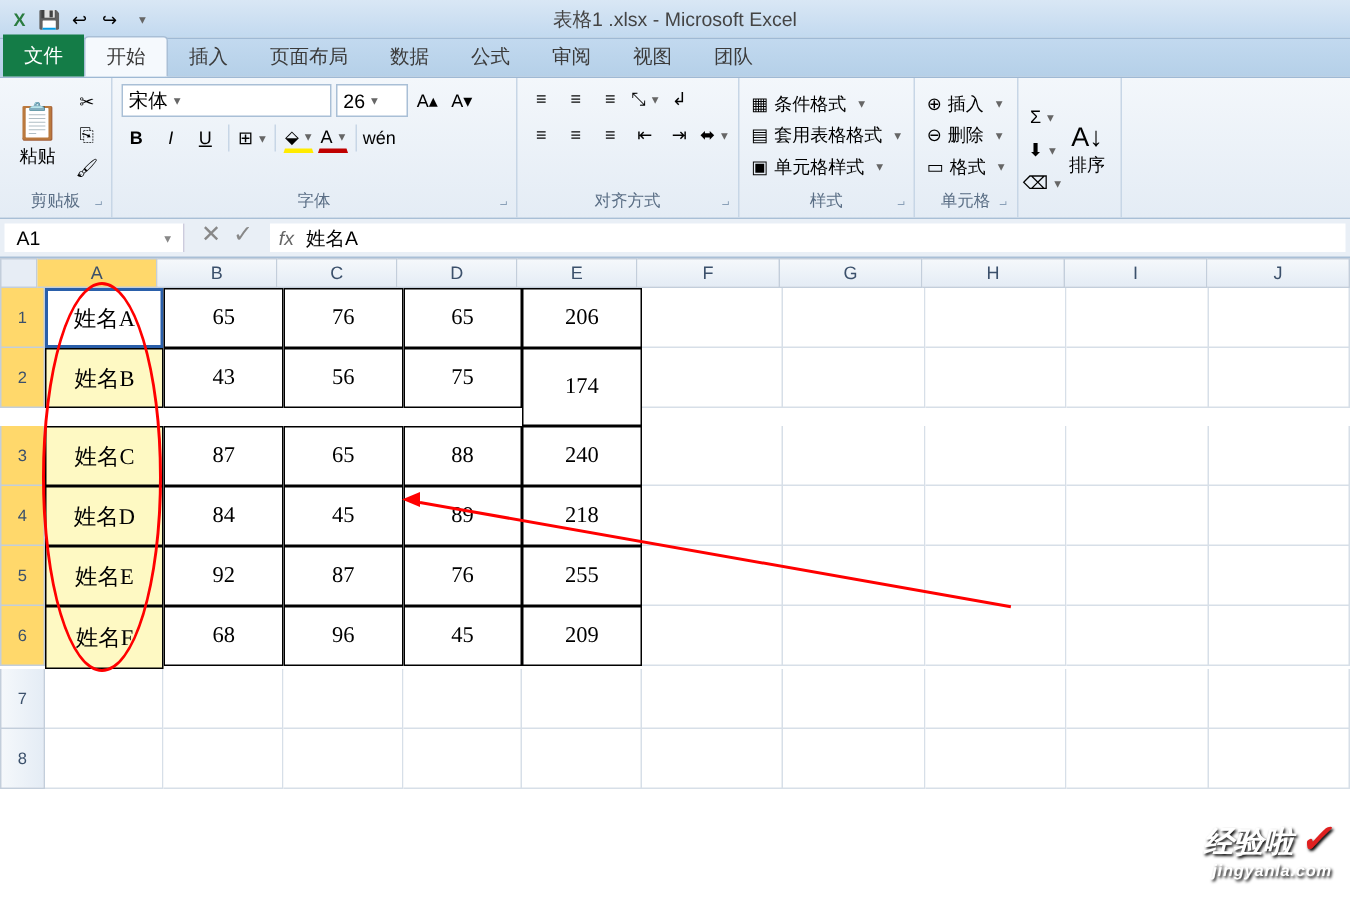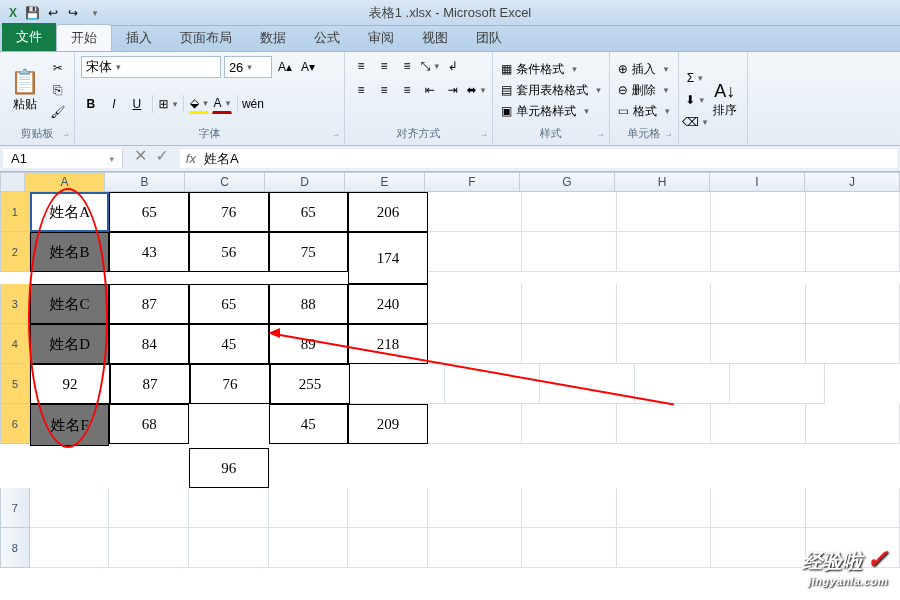--- a/index.html
+++ b/index.html
@@ -49,21 +49,21 @@
 .col-headers { display: flex; height: 20px; }
 .corner { width: 30px; background: #e7edf5; border: 1px solid #c3cedb; }
 .col-h { background: linear-gradient(#f5f8fb, #e4ecf5); border: 1px solid #c3cedb; border-left: none; text-align: center; font-size: 12px; color: #3b506b; display: flex; align-items: center; justify-content: center; }
 .col-sel { background: #ffd86b; }
 .rows { display: flex; flex-direction: column; }
 .row-line { display: flex; }
 .row-h { width: 30px; background: linear-gradient(90deg,#f5f8fb,#e4ecf5); border: 1px solid #c3cedb; border-top: none; text-align: center; font-size: 11px; color: #3b506b; display: flex; align-items: center; justify-content: center; }
 .row-sel { background: #ffd86b; }
 .cell { border-right: 1px solid #d7dfe8; border-bottom: 1px solid #d7dfe8; font-size: 15px; display: flex; align-items: center; justify-content: center; background: #fff; }
 .cell-data { border: 1px solid #000; font-family: "SimSun"; }
-.cell-sel { background: #737373; }
+.cell-sel { background: #fef9c3; }
 .cell-A1 { background: #fff; outline: 2px solid #2a5faa; outline-offset: -2px; }
 
 
 .ellipse { position: absolute; border: 2px solid red; border-radius: 50%; pointer-events: none; }
 .arrow-line { position: absolute; height: 2px; background: red; transform-origin: left center; pointer-events: none; }
 .arrow-head { position: absolute; width: 0; height: 0; border-right: 12px solid red; border-top: 5px solid transparent; border-bottom: 5px solid transparent; pointer-events: none; }
 
 
 .watermark { position: absolute; right: 12px; bottom: 13px; color: #fff; font-weight: bold; font-style: italic; text-shadow: 1px 1px 2px #000; text-align: right; }
 .watermark .big { font-size: 20px; }
@@ -107,21 +107,21 @@
       <div class="col">
         <span class="small-btn">✂</span>
         <span class="small-btn">⎘</span>
         <span class="small-btn">🖌</span>
       </div>
     </div>
     <div class="group-label">剪贴板</div>
   </div>
 
   <div class="group" style="min-width:270px">
-    <div class="group-body" style="flex-direction:column;gap:16px">
+    <div class="group-body" style="flex-direction:column;gap:4px">
       <div class="row">
         <div class="combo combo-font drop">宋体</div>
         <div class="combo combo-size drop">26</div>
         <span class="small-btn">A▴</span>
         <span class="small-btn">A▾</span>
       </div>
       <div class="row">
         <span class="small-btn">
             <b>B</b>
           </span>
@@ -296,35 +296,36 @@
         <div class="cell cell-data" style="width: 80px; height: 40px;">89</div>
         <div class="cell cell-data" style="width: 80px; height: 40px;">218</div>
         <div class="cell" style="width: 95px; height: 40px;"></div>
         <div class="cell" style="width: 95px; height: 40px;"></div>
         <div class="cell" style="width: 95px; height: 40px;"></div>
         <div class="cell" style="width: 95px; height: 40px;"></div>
         <div class="cell" style="width: 95px; height: 40px;"></div>
       </div>
       <div class="row-line">
         <div class="row-h row-sel" style="height: 40px;">5</div>
+        <div class="cell cell-data cell-sel" style="width: 80px; height: 40px;">姓名E</div>
         <div class="cell cell-data" style="width: 80px; height: 40px;">92</div>
         <div class="cell cell-data" style="width: 80px; height: 40px;">87</div>
         <div class="cell cell-data" style="width: 80px; height: 40px;">76</div>
         <div class="cell cell-data" style="width: 80px; height: 40px;">255</div>
         <div class="cell" style="width: 95px; height: 40px;"></div>
         <div class="cell" style="width: 95px; height: 40px;"></div>
         <div class="cell" style="width: 95px; height: 40px;"></div>
         <div class="cell" style="width: 95px; height: 40px;"></div>
         <div class="cell" style="width: 95px; height: 40px;"></div>
       </div>
       <div class="row-line">
         <div class="row-h row-sel" style="height: 40px;">6</div>
         <div class="cell cell-data cell-sel" style="width: 80px; height: 42px;">姓名F</div>
         <div class="cell cell-data" style="width: 80px; height: 40px;">68</div>
-        <div class="cell cell-data" style="width: 80px; height: 40px; margin-top: 44px;">96</div>
+        <div class="cell cell-data" style="width: 80px; height: 40px;">96</div>
         <div class="cell cell-data" style="width: 80px; height: 40px;">45</div>
         <div class="cell cell-data" style="width: 80px; height: 40px;">209</div>
         <div class="cell" style="width: 95px; height: 40px;"></div>
         <div class="cell" style="width: 95px; height: 40px;"></div>
         <div class="cell" style="width: 95px; height: 40px;"></div>
         <div class="cell" style="width: 95px; height: 40px;"></div>
         <div class="cell" style="width: 95px; height: 40px;"></div>
       </div>
       <div class="row-line">
         <div class="row-h" style="height: 40px;">7</div>

